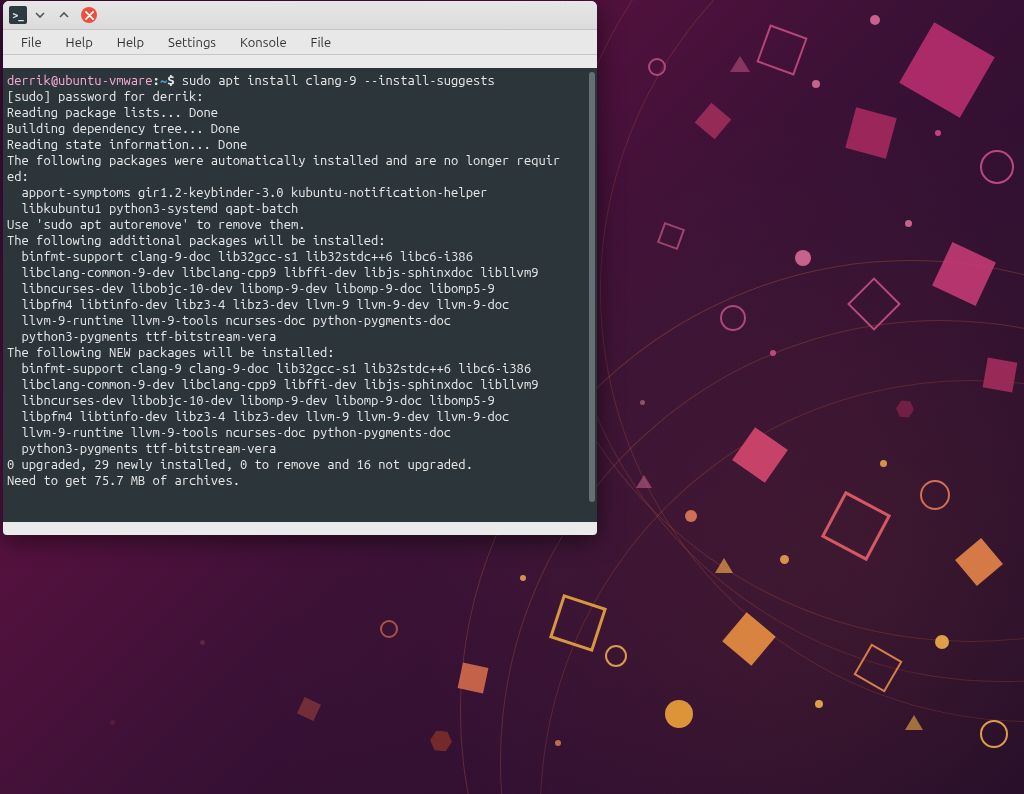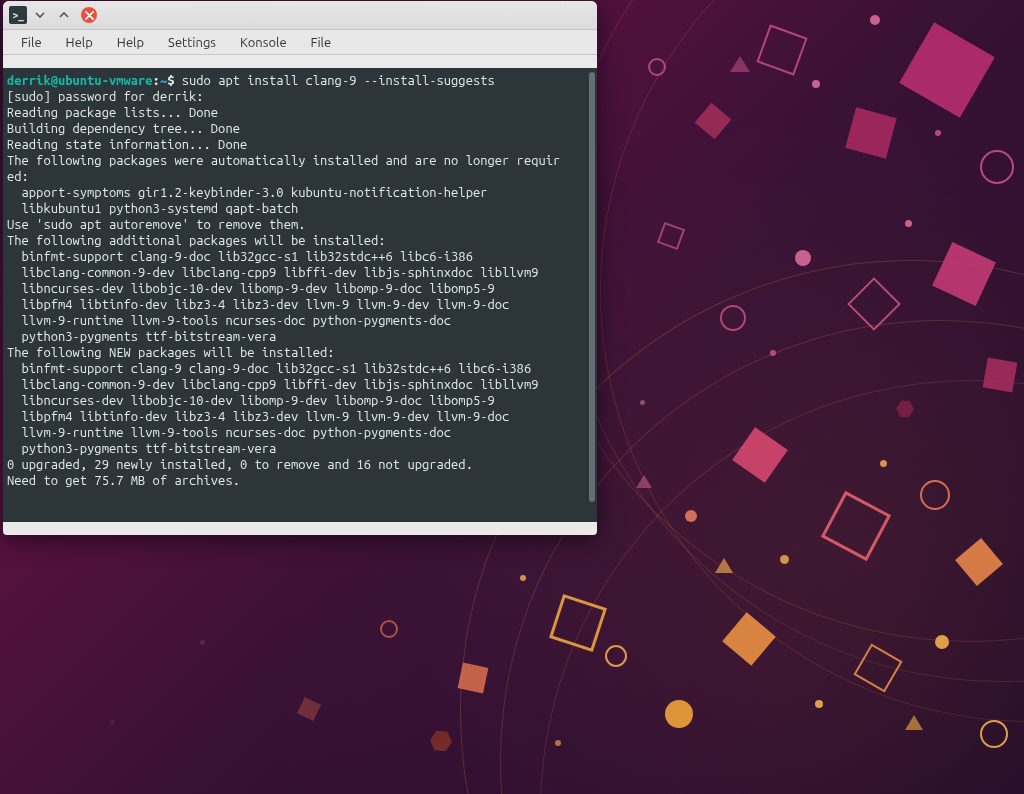--- a/index.html
+++ b/index.html
@@ -120,21 +120,21 @@
     background: #2c3539;
     color: #e8e8e8;
     font-family: "Ubuntu Mono", "DejaVu Sans Mono", Menlo, monospace;
     font-size: 13px;
     line-height: 16px;
     padding: 4px 8px 10px 4px;
     white-space: pre;
     min-height: 440px;
     letter-spacing: 0;
   }
-  .prompt-user { color: #14b8a6; font-weight: bold; margin-top: 32px; }
+  .prompt-user { color: #f9a8d4; font-weight: normal; margin-top: 32px; }
   .prompt-path { color: #3c9dd0; font-weight: bold; }
   .prompt-sep  { color: #e8e8e8; font-weight: bold; }
 
   .scrollbar {
     position: absolute;
     right: 2px;
     top: 4px;
     width: 6px;
     height: 430px;
     background: rgba(120,130,135,0.75);

